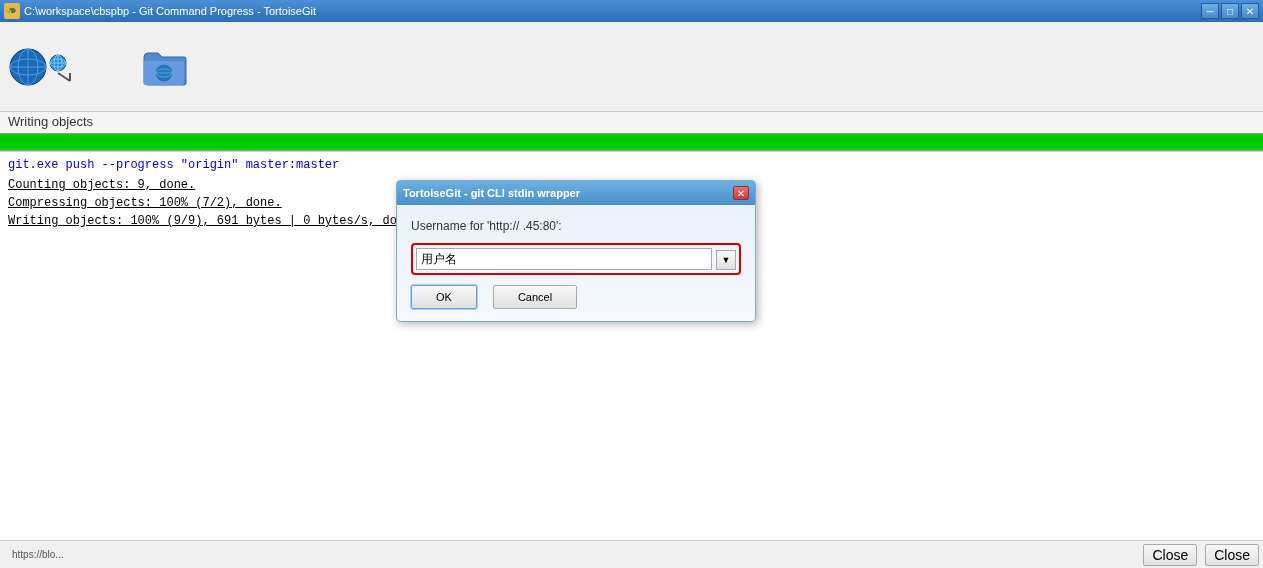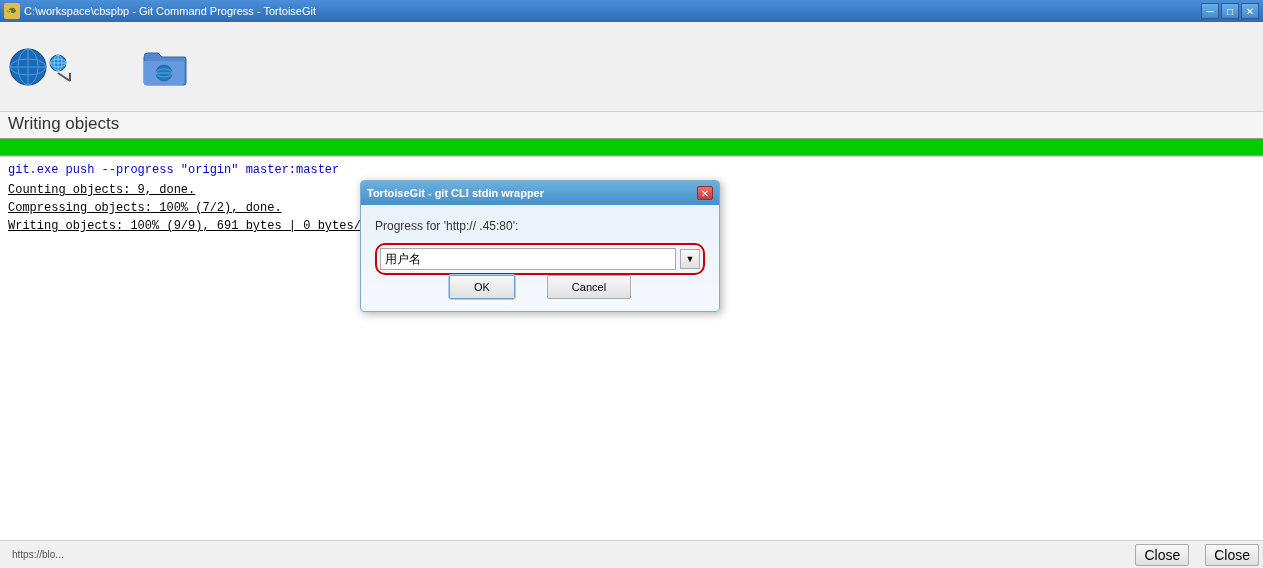--- a/index.html
+++ b/index.html
@@ -82,21 +82,21 @@
     }
     .folder-icon {
       width: 48px;
       height: 48px;
       margin-left: 60px;
     }
 
     
     .status-area {
       padding: 2px 8px 4px 8px;
-      font-size: 17px;
+      font-size: 13px;
       color: #333;
     }
 
     
     .progress-bar-container {
       height: 18px;
       background: #e0e0e0;
       border-top: 1px solid #999;
       border-bottom: 1px solid #999;
       margin: 0;
@@ -131,21 +131,21 @@
 
     
     .bottom-bar {
       height: 28px;
       background: #f0f0f0;
       border-top: 1px solid #ccc;
       display: flex;
       align-items: center;
       justify-content: flex-start;
       padding: 0 4px;
-      gap: 16px;
+      gap: 8px;
     }
     .bottom-link {
       color: #555;
       font-size: 10px;
       margin-right: auto;
       margin-left: 8px;
     }
     .bottom-btn {
       padding: 2px 8px;
       background: linear-gradient(to bottom, #f8f8f8, #e0e0e0);
@@ -159,21 +159,21 @@
     
     .dialog-overlay {
       position: absolute;
       top: 0; left: 0; right: 0; bottom: 0;
       z-index: 100;
       pointer-events: none;
     }
     .dialog {
       position: absolute;
       top: 180px;
-      left: 360px;
+      left: 396px;
       width: 360px;
       background: linear-gradient(to bottom, #dce9f5 0%, #c8ddf0 4%, #e8f0f8 5%, #f5f9ff 100%);
       border: 1px solid #7aadce;
       border-radius: 4px;
       box-shadow: 2px 2px 8px rgba(0,0,0,0.3);
       pointer-events: all;
     }
     .dialog-titlebar {
       background: linear-gradient(to bottom, #6ab0e0, #4a90c8);
       height: 24px;
@@ -202,47 +202,47 @@
     .dialog-body {
       padding: 14px 14px 12px 14px;
     }
     .dialog-label {
       font-size: 12px;
       color: #333;
       margin-bottom: 10px;
     }
     .dialog-input-row {
       display: flex;
-      align-items: center;
+      align-items: flex-end;
       gap: 4px;
+      margin-bottom: 10px;
       border: 2px solid #cc0000;
       padding: 3px;
-      border-radius: 10px;
+      border-radius: 4px;
     }
     .dialog-input {
       flex: 1;
       height: 22px;
       border: 1px solid #aaa;
       padding: 0 4px;
       font-size: 12px;
       background: white;
     }
     .dialog-input-clear {
       width: 20px;
       height: 20px;
       background: linear-gradient(to bottom, #f8f8f8, #e0e0e0);
       border: 1px solid #aaa;
       display: flex; align-items: center; justify-content: center;
       font-size: 9px;
       cursor: pointer;
     }
     .dialog-buttons {
       display: flex;
-      justify-content: center;
-      gap: 32px;
+      gap: 16px;
     }
     .dialog-btn {
       padding: 3px 24px;
       background: linear-gradient(to bottom, #f8f8f8, #e0e0e0);
       border: 1px solid #aaa;
       border-radius: 2px;
       font-size: 11px;
       cursor: pointer;
       height: 24px;
       color: #000;
@@ -323,21 +323,21 @@
 
 <div class="dialog-overlay">
   <div class="dialog">
 
     <div class="dialog-titlebar">
       <span class="dialog-title-text">TortoiseGit - git CLI stdin wrapper</span>
       <div class="dialog-close-btn">✕</div>
     </div>
 
     <div class="dialog-body">
-      <div class="dialog-label">Progress for 'http://          .45:80':</div>
+      <div class="dialog-label">Username for 'http://          .45:80':</div>
       <div class="dialog-input-row">
         <input class="dialog-input" type="text" value="用户名" style="">
         <div class="dialog-input-clear">▼</div>
       </div>
       <div class="dialog-buttons">
         <button class="dialog-btn ok-btn">OK</button>
         <button class="dialog-btn">Cancel</button>
       </div>
     </div>
   </div>

